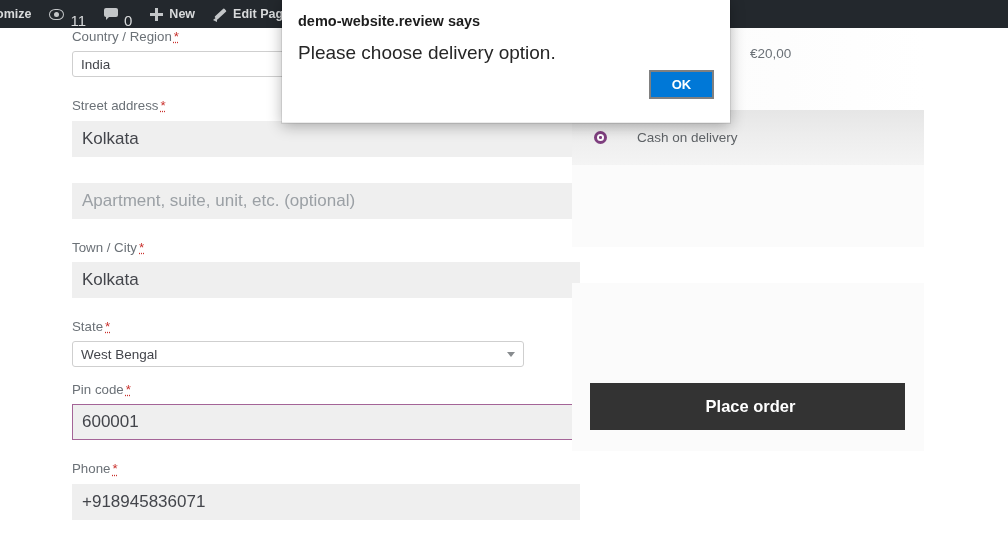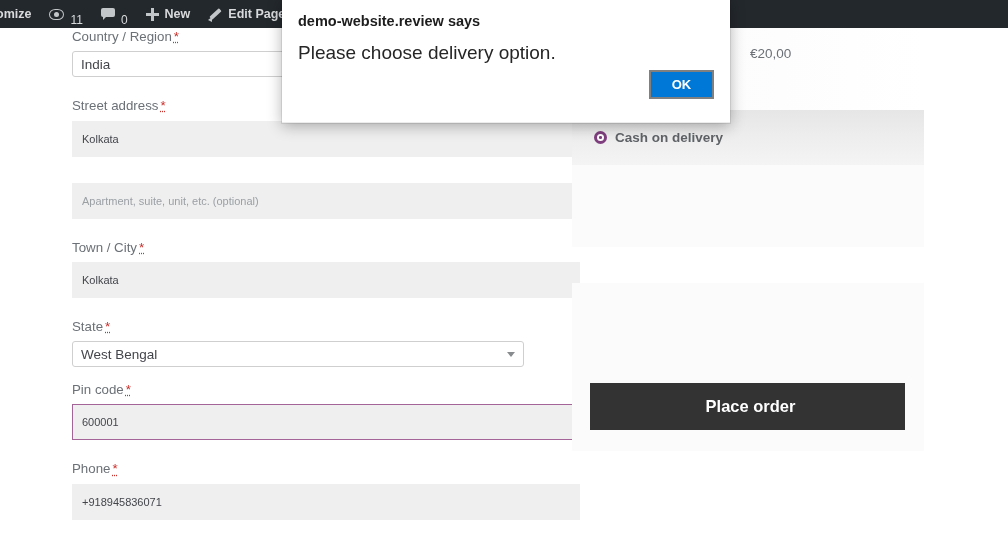--- a/index.html
+++ b/index.html
@@ -110,21 +110,21 @@
     border-radius: 1px;
   }
   .icon-pencil::after {
     content: "";
     position: absolute;
     left: 0px; top: 9.5px;
     border-right: 4px solid #c3c6c8;
     border-top: 3px solid transparent;
     border-bottom: 2px solid transparent;
   }
-  .ab-count { font-weight: 400; color: #d8dadb; font-size: 12px; margin-top: 12px; }
+  .ab-count { font-weight: 400; color: #d8dadb; font-size: 15px; margin-top: 12px; }
   .ab-label { font-weight: 600; color: #d8dadb; font-size: 12.5px; }
 
   
   #page {
     position: absolute;
     top: 28px; left: 0;
     width: 1008px;
     height: 511px;
     background: #ffffff;
   }
@@ -148,21 +148,21 @@
     font-size: 13.3px;
     text-decoration: underline dotted #c9302c;
   }
   .fld-input {
     width: 508px;
     height: 34px;
     box-sizing: border-box;
     background: #efefef;
     border: 1px solid transparent;
     color: #43454b;
-    font-size: 11px;
+    font-size: 17px;
     padding: 0 9px;
     display: flex;
     align-items: center;
     font-family: "Liberation Sans", sans-serif;
   }
   .fld-input.tall { height: 36px; }
   .fld-input.placeholder { color: #9ba0a5; }
   .fld-input.invalid {
     border: 1px solid #a46497;
     background: #efefef;
@@ -232,24 +232,23 @@
   }
   .radio::after {
     content: "";
     position: absolute;
     left: 2.2px; top: 2.2px;
     width: 2.6px; height: 2.6px;
     border-radius: 50%;
     background: #7f3f7f;
   }
   .pay-label {
-    margin-left: 8px;
+    margin-left: 30px;
     font-size: 13.5px;
     color: #5f6367;
-    font-weight: bold;
   }
   .pay-desc {
     padding: 22px 22px 0 22px;
     font-size: 13.5px;
     color: #6b7177;
   }
   .privacy-box {
     position: absolute;
     left: 572px;
     top: 255px;

